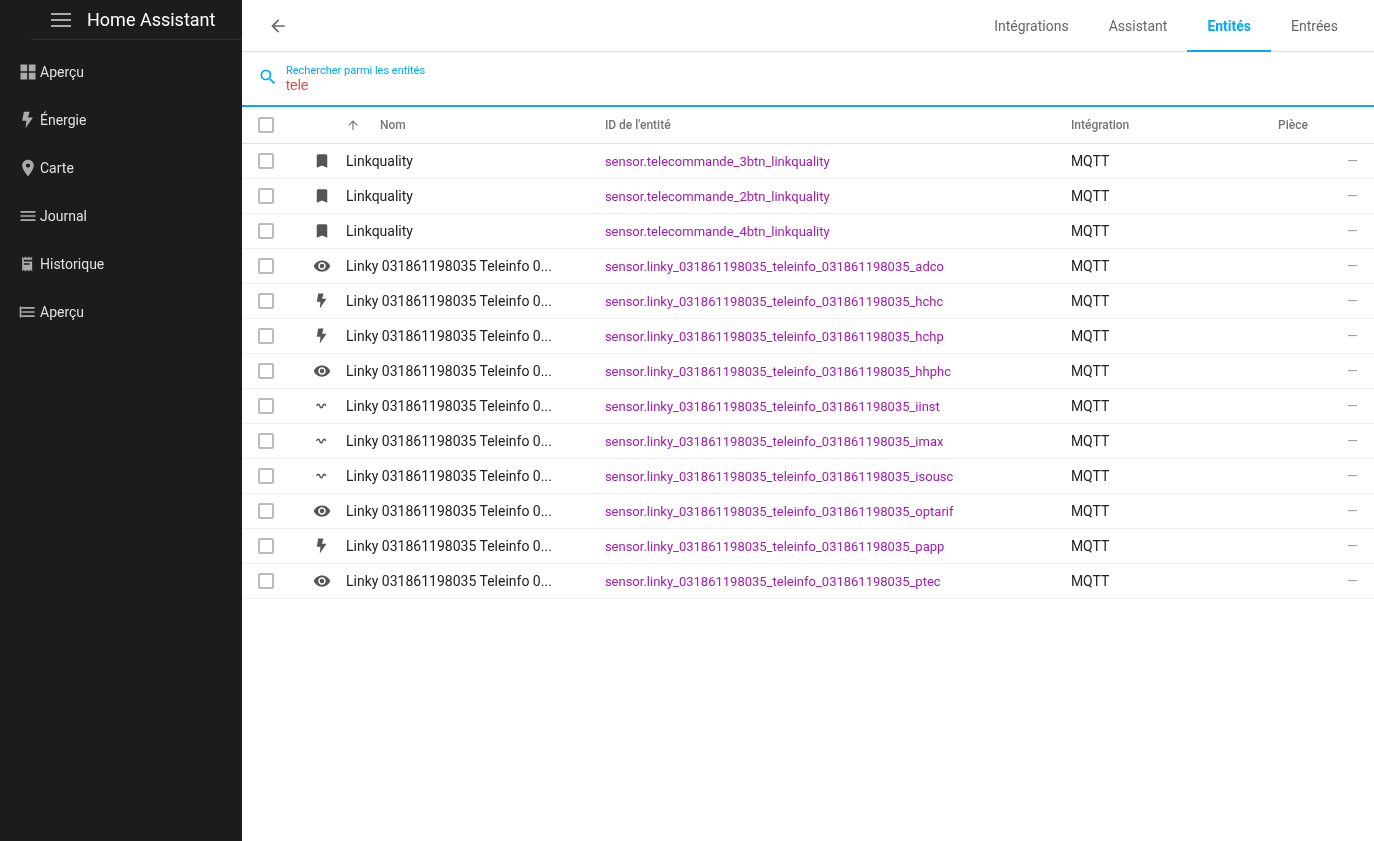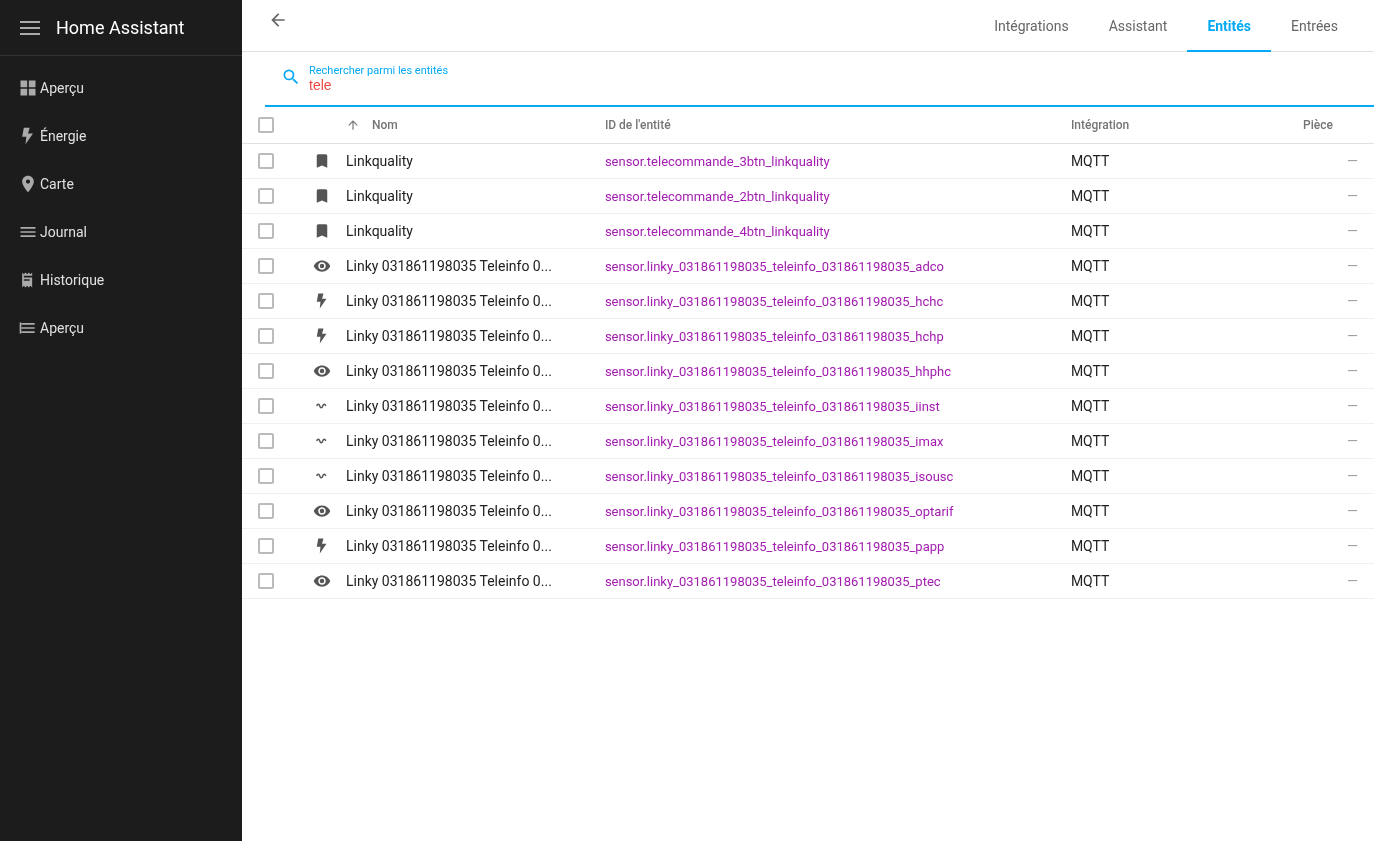--- a/index.html
+++ b/index.html
@@ -12,23 +12,24 @@
       background: #1c1c1c;
       display: flex;
       flex-direction: column;
       height: 100%;
       color: #fff;
     }
     .sidebar-header {
       display: flex;
       align-items: center;
       padding: 0 16px;
-      height: 56px;
+      height: 40px;
       gap: 12px;
       border-bottom: 1px solid #333;
+      margin-left: 31px;
     }
     .sidebar-header-title {
       font-size: 18px;
       font-weight: 400;
       color: #fff;
     }
     .hamburger-icon {
       cursor: pointer;
       display: flex;
       flex-direction: column;
@@ -72,21 +73,21 @@
     .main {
       flex: 1;
       display: flex;
       flex-direction: column;
       overflow: hidden;
     }
 
     
     .topnav {
       display: flex;
-      align-items: flex-start;
+      align-items: center;
       height: 52px;
       border-bottom: 1px solid #e0e0e0;
       padding: 0 16px;
       gap: 8px;
     }
     .back-btn {
       cursor: pointer;
       width: 40px;
       height: 40px;
       display: flex;
@@ -118,21 +119,20 @@
       font-weight: bold;
     }
 
     
     .search-area {
       display: flex;
       align-items: center;
       padding: 12px 16px;
       border-bottom: 2px solid #03a9f4;
       gap: 8px;
-      margin-left: 23px;
     }
     .search-icon {
       color: #03a9f4;
     }
     .search-input-wrapper {
       display: flex;
       flex-direction: column;
     }
     .search-hint {
       font-size: 11px;
@@ -174,21 +174,21 @@
       font-size: 14px;
       cursor: pointer;
     }
     .col-check { display: flex; align-items: center; }
     .col-icon { display: flex; align-items: center; justify-content: center; }
     .col-name { color: #212121; white-space: nowrap; overflow: hidden; text-overflow: ellipsis; padding-right: 8px; }
     .col-id { color: #a21caf; font-size: 13px; white-space: nowrap; overflow: hidden; text-overflow: ellipsis; padding-right: 8px; }
     .col-integration { color: #212121; }
     .col-room { color: #9e9e9e; text-align: right; }
 
-    .sort-arrow { display: inline-flex; align-items: flex-end; gap: 12px; cursor: pointer; }
+    .sort-arrow { display: inline-flex; align-items: flex-end; gap: 20px; cursor: pointer; }
 
     
     .checkbox {
       width: 16px;
       height: 16px;
       border: 2px solid #bbb;
       border-radius: 2px;
       cursor: pointer;
       background: #fff;
     }
@@ -311,21 +311,21 @@
             <path d="M4 12l1.41 1.41L11 7.83V20h2V7.83l5.58 5.59L20 12l-8-8-8 8z"></path>
           </svg>
         <span>Nom</span>
       </div>
       <div>
         <span>ID de l'entité</span>
       </div>
       <div>
         <span>Intégration</span>
       </div>
-      <div style="text-align:center">
+      <div style="text-align:left">
         <span>Pièce</span>
       </div>
     </div>
 
     <div id="table-body">
         <div class="table-row">
     <div class="col-check">
       <div class="checkbox"></div>
     </div>
     <div class="col-icon">

